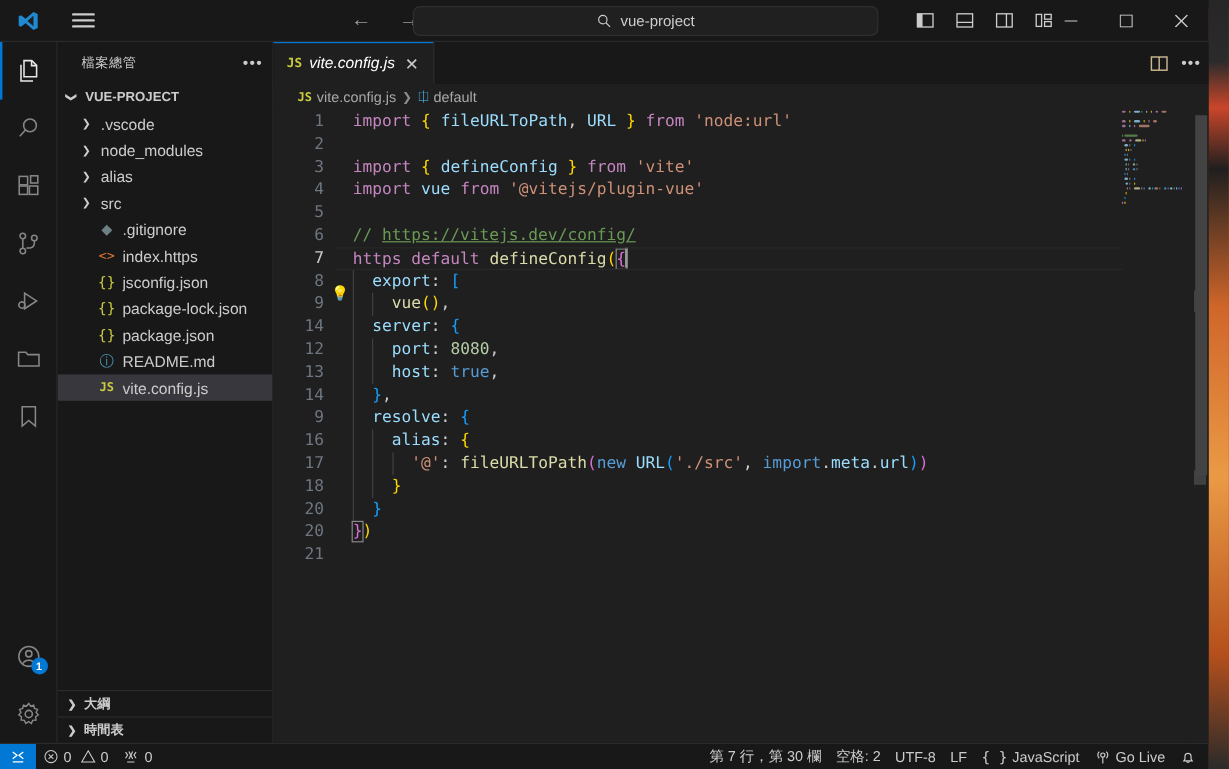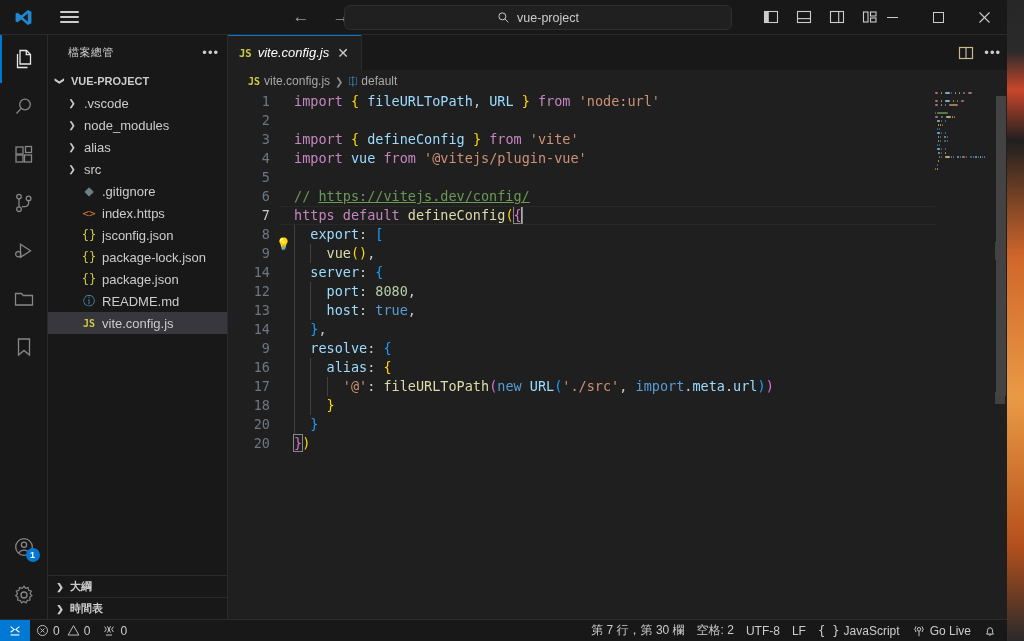--- a/index.html
+++ b/index.html
@@ -492,20 +492,21 @@
             <div class="cline"><span class="lnum">14</span><span class="gutter2"></span><span class="ctext"><span class="indent-guide" style="left: 0px;"></span><span class="p">  </span><span class="id">server</span><span class="p">:</span><span class="p"> </span><span class="b3">{</span></span></div>
             <div class="cline"><span class="lnum">12</span><span class="gutter2"></span><span class="ctext"><span class="indent-guide" style="left: 0px;"></span><span class="indent-guide" style="left: 16.26px;"></span><span class="p">    </span><span class="id">port</span><span class="p">:</span><span class="p"> </span><span class="num">8080</span><span class="p">,</span></span></div>
             <div class="cline"><span class="lnum">13</span><span class="gutter2"></span><span class="ctext"><span class="indent-guide" style="left: 0px;"></span><span class="indent-guide" style="left: 16.26px;"></span><span class="p">    </span><span class="id">host</span><span class="p">:</span><span class="p"> </span><span class="kw2">true</span><span class="p">,</span></span></div>
             <div class="cline"><span class="lnum">14</span><span class="gutter2"></span><span class="ctext"><span class="indent-guide" style="left: 0px;"></span><span class="p">  </span><span class="b3">}</span><span class="p">,</span></span></div>
             <div class="cline"><span class="lnum">9</span><span class="gutter2"></span><span class="ctext"><span class="indent-guide" style="left: 0px;"></span><span class="p">  </span><span class="id">resolve</span><span class="p">:</span><span class="p"> </span><span class="b3">{</span></span></div>
             <div class="cline"><span class="lnum">16</span><span class="gutter2"></span><span class="ctext"><span class="indent-guide" style="left: 0px;"></span><span class="indent-guide" style="left: 16.26px;"></span><span class="p">    </span><span class="id">alias</span><span class="p">:</span><span class="p"> </span><span class="b1">{</span></span></div>
             <div class="cline"><span class="lnum">17</span><span class="gutter2"></span><span class="ctext"><span class="indent-guide" style="left: 0px;"></span><span class="indent-guide" style="left: 16.26px;"></span><span class="indent-guide" style="left: 32.52px;"></span><span class="p">      </span><span class="str">'@'</span><span class="p">:</span><span class="p"> </span><span class="fn">fileURLToPath</span><span class="b2">(</span><span class="kw2">new</span><span class="p"> </span><span class="id">URL</span><span class="b3">(</span><span class="str">'./src'</span><span class="p">,</span><span class="p"> </span><span class="kw2">import</span><span class="p">.</span><span class="id">meta</span><span class="p">.</span><span class="id">url</span><span class="b3">)</span><span class="b2">)</span></span></div>
             <div class="cline"><span class="lnum">18</span><span class="gutter2"></span><span class="ctext"><span class="indent-guide" style="left: 0px;"></span><span class="indent-guide" style="left: 16.26px;"></span><span class="p">    </span><span class="b1">}</span></span></div>
             <div class="cline"><span class="lnum">20</span><span class="gutter2"></span><span class="ctext"><span class="indent-guide" style="left: 0px;"></span><span class="p">  </span><span class="b3">}</span></span></div>
             <div class="cline"><span class="lnum">20</span><span class="gutter2"></span><span class="ctext"><span class="b2 bracketmatch">}</span><span class="b1">)</span></span></div>
+            <div class="cline"><span class="lnum">21</span><span class="gutter2"></span><span class="ctext"></span></div>
           </div>
         <div id="minimap">
             <div class="mm-line">
               <span class="mm-seg" style="width: 2.52px; background: rgb(197, 134, 192); opacity: 0.75;"></span>
               <span class="mm-seg" style="width: 1px; background: transparent; opacity: 0;"></span>
               <span class="mm-seg" style="width: 1px; background: rgb(255, 215, 0); opacity: 0.75;"></span>
               <span class="mm-seg" style="width: 1px; background: transparent; opacity: 0;"></span>
               <span class="mm-seg" style="width: 5.46px; background: rgb(156, 220, 254); opacity: 0.75;"></span>
               <span class="mm-seg" style="width: 1px; background: rgb(128, 128, 128); opacity: 0.75;"></span>
               <span class="mm-seg" style="width: 1px; background: transparent; opacity: 0;"></span>

